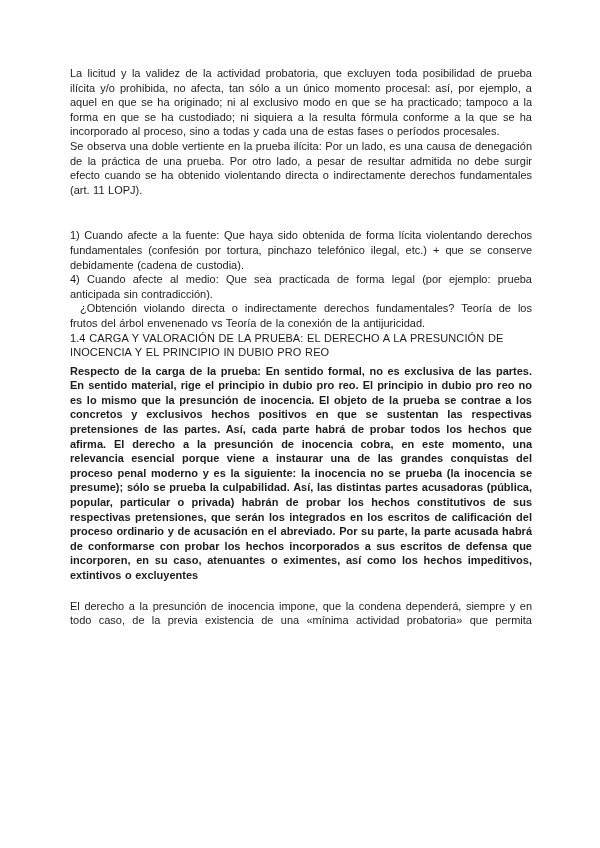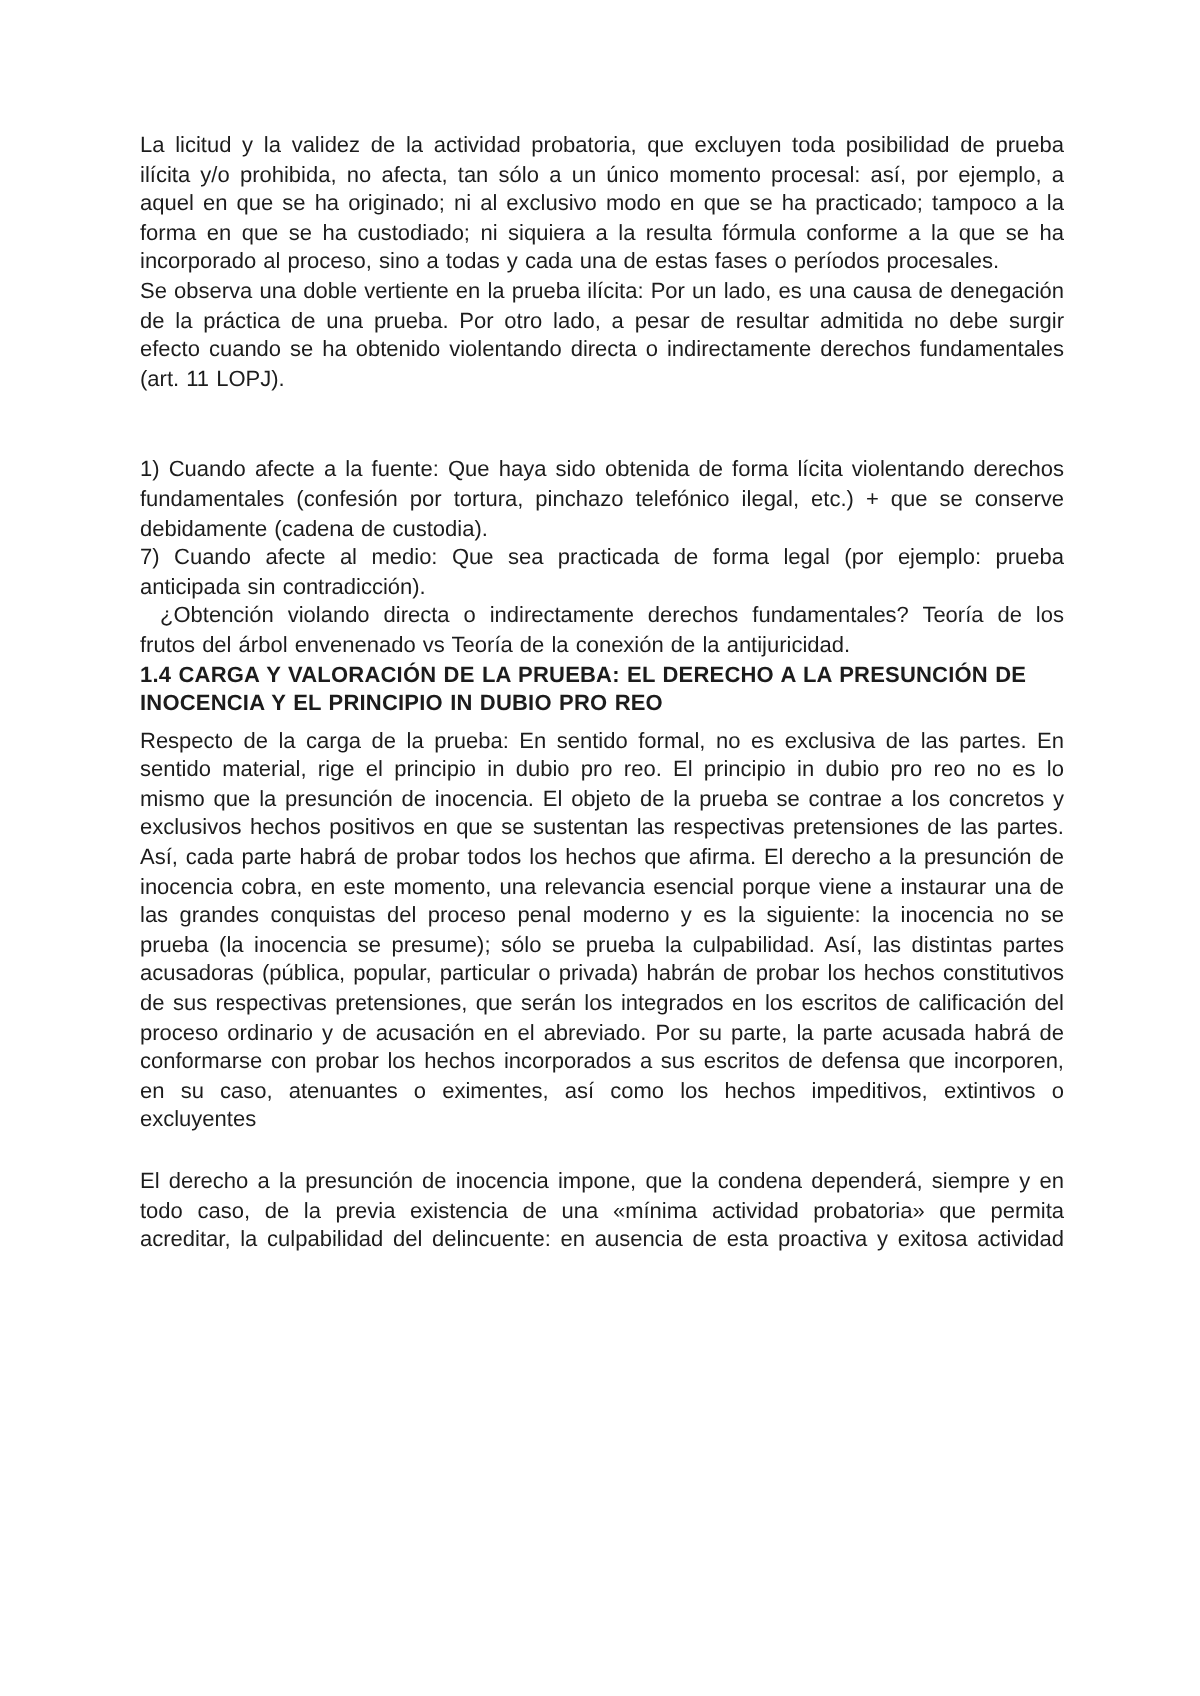--- a/index.html
+++ b/index.html
@@ -23,44 +23,45 @@
   .para {
     margin: 0;
     text-align: justify;
     word-spacing: 0.5px;
   }
   .gap-after {
     margin-bottom: 31px;
   }
   .gap-after-lg {
     margin-bottom: 16px;
+    font-weight: bold;
   }
   .question {
     text-indent: 10px;
   }
   .heading {
     margin: 0 0 4px 0;
-    font-weight: bold;
+    font-weight: normal;
     text-align: left;
     letter-spacing: 0.1px;
   }
 </style>
 </head>
 <body>
 
 <div class="page">
 
   <p class="para">La licitud y la validez de la actividad probatoria, que excluyen toda posibilidad de prueba ilícita y/o prohibida, no afecta, tan sólo a un único momento procesal: así, por ejemplo, a aquel en que se ha originado; ni al exclusivo modo en que se ha practicado; tampoco a la forma en que se ha custodiado; ni siquiera a la resulta fórmula conforme a la que se ha incorporado al proceso, sino a todas y cada una de estas fases o períodos procesales.</p>
 
   <p class="para gap-after">Se observa una doble vertiente en la prueba ilícita: Por un lado, es una causa de denegación de la práctica de una prueba. Por otro lado, a pesar de resultar admitida no debe surgir efecto cuando se ha obtenido violentando directa o indirectamente derechos fundamentales (art. 11 LOPJ).</p>
 
 
   <p class="para">1) Cuando afecte a la fuente: Que haya sido obtenida de forma lícita violentando derechos fundamentales (confesión por tortura, pinchazo telefónico ilegal, etc.) + que se conserve debidamente (cadena de custodia).</p>
 
-  <p class="para">7) Cuando afecte al medio: Que sea practicada de forma legal (por ejemplo: prueba anticipada sin contradicción).</p>
+  <p class="para">4) Cuando afecte al medio: Que sea practicada de forma legal (por ejemplo: prueba anticipada sin contradicción).</p>
 
   <p class="para question">¿Obtención violando directa o indirectamente derechos fundamentales? Teoría de los frutos del árbol envenenado vs Teoría de la conexión de la antijuricidad.</p>
 
   <p class="para heading">1.4 CARGA Y VALORACIÓN DE LA PRUEBA: EL DERECHO A LA PRESUNCIÓN DE INOCENCIA Y EL PRINCIPIO IN DUBIO PRO REO</p>
 
   <p class="para gap-after-lg">Respecto de la carga de la prueba: En sentido formal, no es exclusiva de las partes. En sentido material, rige el principio in dubio pro reo. El principio in dubio pro reo no es lo mismo que la presunción de inocencia. El objeto de la prueba se contrae a los concretos y exclusivos hechos positivos en que se sustentan las respectivas pretensiones de las partes. Así, cada parte habrá de probar todos los hechos que afirma. El derecho a la presunción de inocencia cobra, en este momento, una relevancia esencial porque viene a instaurar una de las grandes conquistas del proceso penal moderno y es la siguiente: la inocencia no se prueba (la inocencia se presume); sólo se prueba la culpabilidad. Así, las distintas partes acusadoras (pública, popular, particular o privada) habrán de probar los hechos constitutivos de sus respectivas pretensiones, que serán los integrados en los escritos de calificación del proceso ordinario y de acusación en el abreviado. Por su parte, la parte acusada habrá de conformarse con probar los hechos incorporados a sus escritos de defensa que incorporen, en su caso, atenuantes o eximentes, así como los hechos impeditivos, extintivos o excluyentes</p>
 
   <p class="para">El derecho a la presunción de inocencia impone, que la condena dependerá, siempre y en todo caso, de la previa existencia de una «mínima actividad probatoria» que permita acreditar, la culpabilidad del delincuente: en ausencia de esta proactiva y exitosa actividad probatoria, la inocencia se impone. Pero no solo se impone la inocencia en ausencia de actividad probatoria, sino también cuando dicha actividad no resulte, lo suficiente ilustrativa como para convencer, al Juez, de la realidad de los hechos. A esta duda probatoria, se refiere la doctrina y la jurisprudencia, con la expresión latina in dubio, pro reo (en caso de duda, el Juez ha de fallar en favor del acusado). Esta máxima —in dubio pro reo— se erige en un auténtico principio del proceso penal, que viene a complementar la presunción de inocencia. El principio in dubio pro reo supone que, ante la falta de claridad probatoria y persistencia de la duda razonable sobre la realidad de los hechos, también deba decretarse dicha inocencia.</p>
 
 </div>

